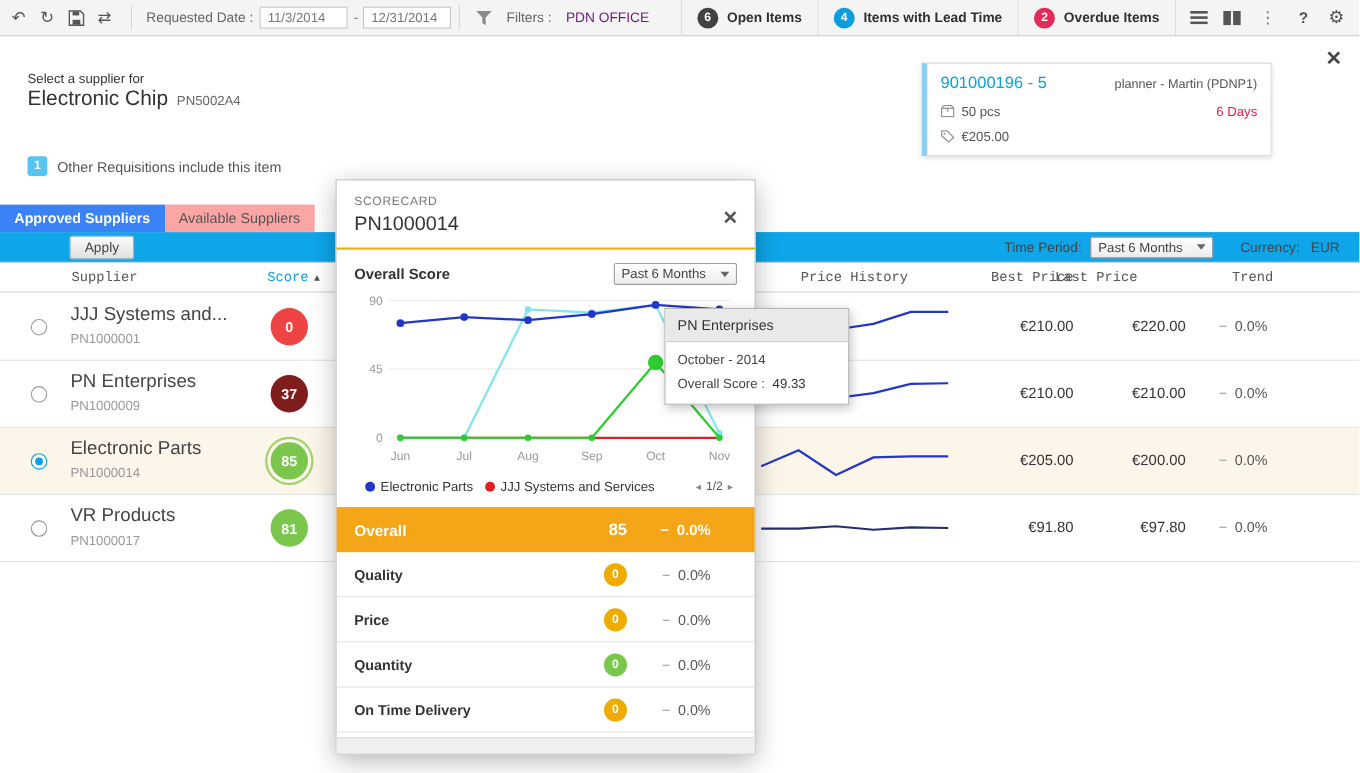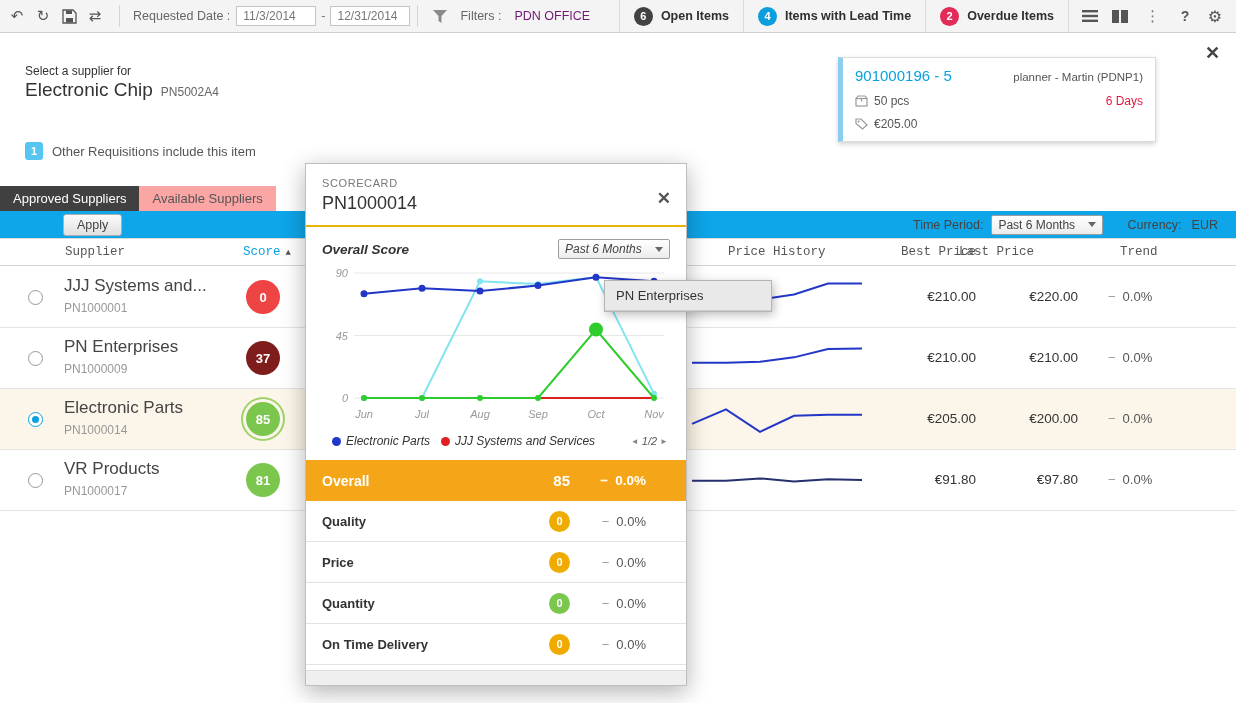--- a/index.html
+++ b/index.html
@@ -40,21 +40,21 @@
   .ic-icon{margin-right:6px;display:inline-flex;align-items:center;}
   .ic-left{display:flex;align-items:center;}
 
   .req-note{position:absolute;left:25px;top:142px;display:flex;align-items:center;gap:9px;}
   .req-badge{width:18px;height:18px;color:#fff;font-size:11px;font-weight:bold;border-radius:3px;display:flex;align-items:center;justify-content:center;}
   .req-text{font-size:13px;color:#555;}
 
   
   .tabs{position:absolute;left:0;top:186px;height:25px;display:flex;z-index:2;}
   .tab{padding:0 13px;line-height:25px;font-size:13px;cursor:pointer;}
-  .tab.active{background:#404040;color:#fff;}
+  .tab.active{background:#3b82f6;color:#fff;font-weight:bold;}
   .tab.inactive{background:#fca5a5;color:#555;}
 
   .tbl-toolbar{position:absolute;left:0;top:211px;width:100%;height:28px;background:#0ea5e9;border-bottom:1px solid #d9d9d9;display:flex;align-items:center;font-size:12.5px;color:#444;}
   .apply-btn{margin-left:63px;padding:3px 13px;background:linear-gradient(#fbfbfb,#e0e0e0);border:1px solid #b0b0b0;border-radius:3px;font-size:12.5px;color:#444;cursor:pointer;font-family:"Liberation Sans",sans-serif;}
   .tt-right{margin-left:auto;display:flex;align-items:center;gap:8px;padding-right:18px;}
   .select-box{width:112px;height:20px;border:1px solid #9e9e9e;background:linear-gradient(#fff,#ececec);display:flex;align-items:center;justify-content:space-between;padding:0 6px;font-size:12px;color:#444;cursor:pointer;border-radius:2px;}
   .caret{width:0;height:0;border-left:4px solid transparent;border-right:4px solid transparent;border-top:5px solid #666;}
   .currency-wrap{margin-left:16px;display:flex;gap:10px;}
 
   
@@ -83,21 +83,21 @@
   .cell-lp{position:absolute;left:1002px;width:76px;top:22px;text-align:right;font-size:13.5px;color:#333;}
   .cell-trend{position:absolute;left:1108px;top:22px;font-size:13px;color:#555;}
   .trend-dash{color:#999;margin-right:7px;}
 
   
   .popup{position:absolute;left:305px;top:163px;width:382px;height:523px;background:#fff;border:1px solid #bfbfbf;box-shadow:0 6px 22px rgba(0,0,0,.3);z-index:20;}
   .pp-header{padding:13px 16px 11px;border-bottom:2px solid #eab308;position:relative;}
   .pp-kicker{font-size:11px;color:#777;letter-spacing:.6px;}
   .pp-title{font-size:18px;color:#333;margin-top:4px;}
   .pp-close{position:absolute;right:15px;top:24px;font-size:17px;color:#555;cursor:pointer;font-weight:bold;}
-  .pp-body{padding:12px 16px 0;font-style:italic;}
+  .pp-body{padding:12px 16px 0;}
   .pp-os-row{display:flex;align-items:center;justify-content:space-between;}
   .pp-os-label{font-size:13.5px;font-weight:bold;color:#333;}
   .pp-chart{position:relative;margin-top:4px;}
   .pp-legend{display:flex;align-items:center;font-size:12px;color:#333;margin-top:2px;padding-left:10px;}
   .leg-item{display:flex;align-items:center;margin-right:11px;}
   .leg-dot{width:9px;height:9px;border-radius:50%;margin-right:5px;}
   .pp-pager{margin-left:auto;font-size:11px;color:#555;display:flex;align-items:center;gap:3px;padding-right:2px;}
   .pager-arrow{font-size:8px;color:#888;cursor:pointer;}
   .pp-overall{height:41px;background:#f5a518;display:flex;align-items:center;padding:0 40px 0 16px;color:#fff;margin-top:12px;}
   .pp-overall .lbl{font-weight:bold;font-size:14px;}
@@ -396,16 +396,20 @@
     <span class="m-trend"><span class="trend-dash">−</span><span>0.0%</span></span>
   </div>
   <div class="pp-metric">
     <span class="lbl">On Time Delivery</span>
     <span class="mbadge" style="background-color: rgb(240, 171, 0);">0</span>
     <span class="m-trend"><span class="trend-dash">−</span><span>0.0%</span></span>
   </div>
 
   <div class="pp-tooltip">
     <div class="tt-head">PN Enterprises</div>
+    <div class="tt-body">
+      <div class="tt-line1">October - 2014</div>
+      <div class="tt-score"><span>Overall Score :</span><span class="v">49.33</span></div>
+    </div>
   </div>
 
   <div class="pp-footer"></div>
 </div>
 
 </body></html>

